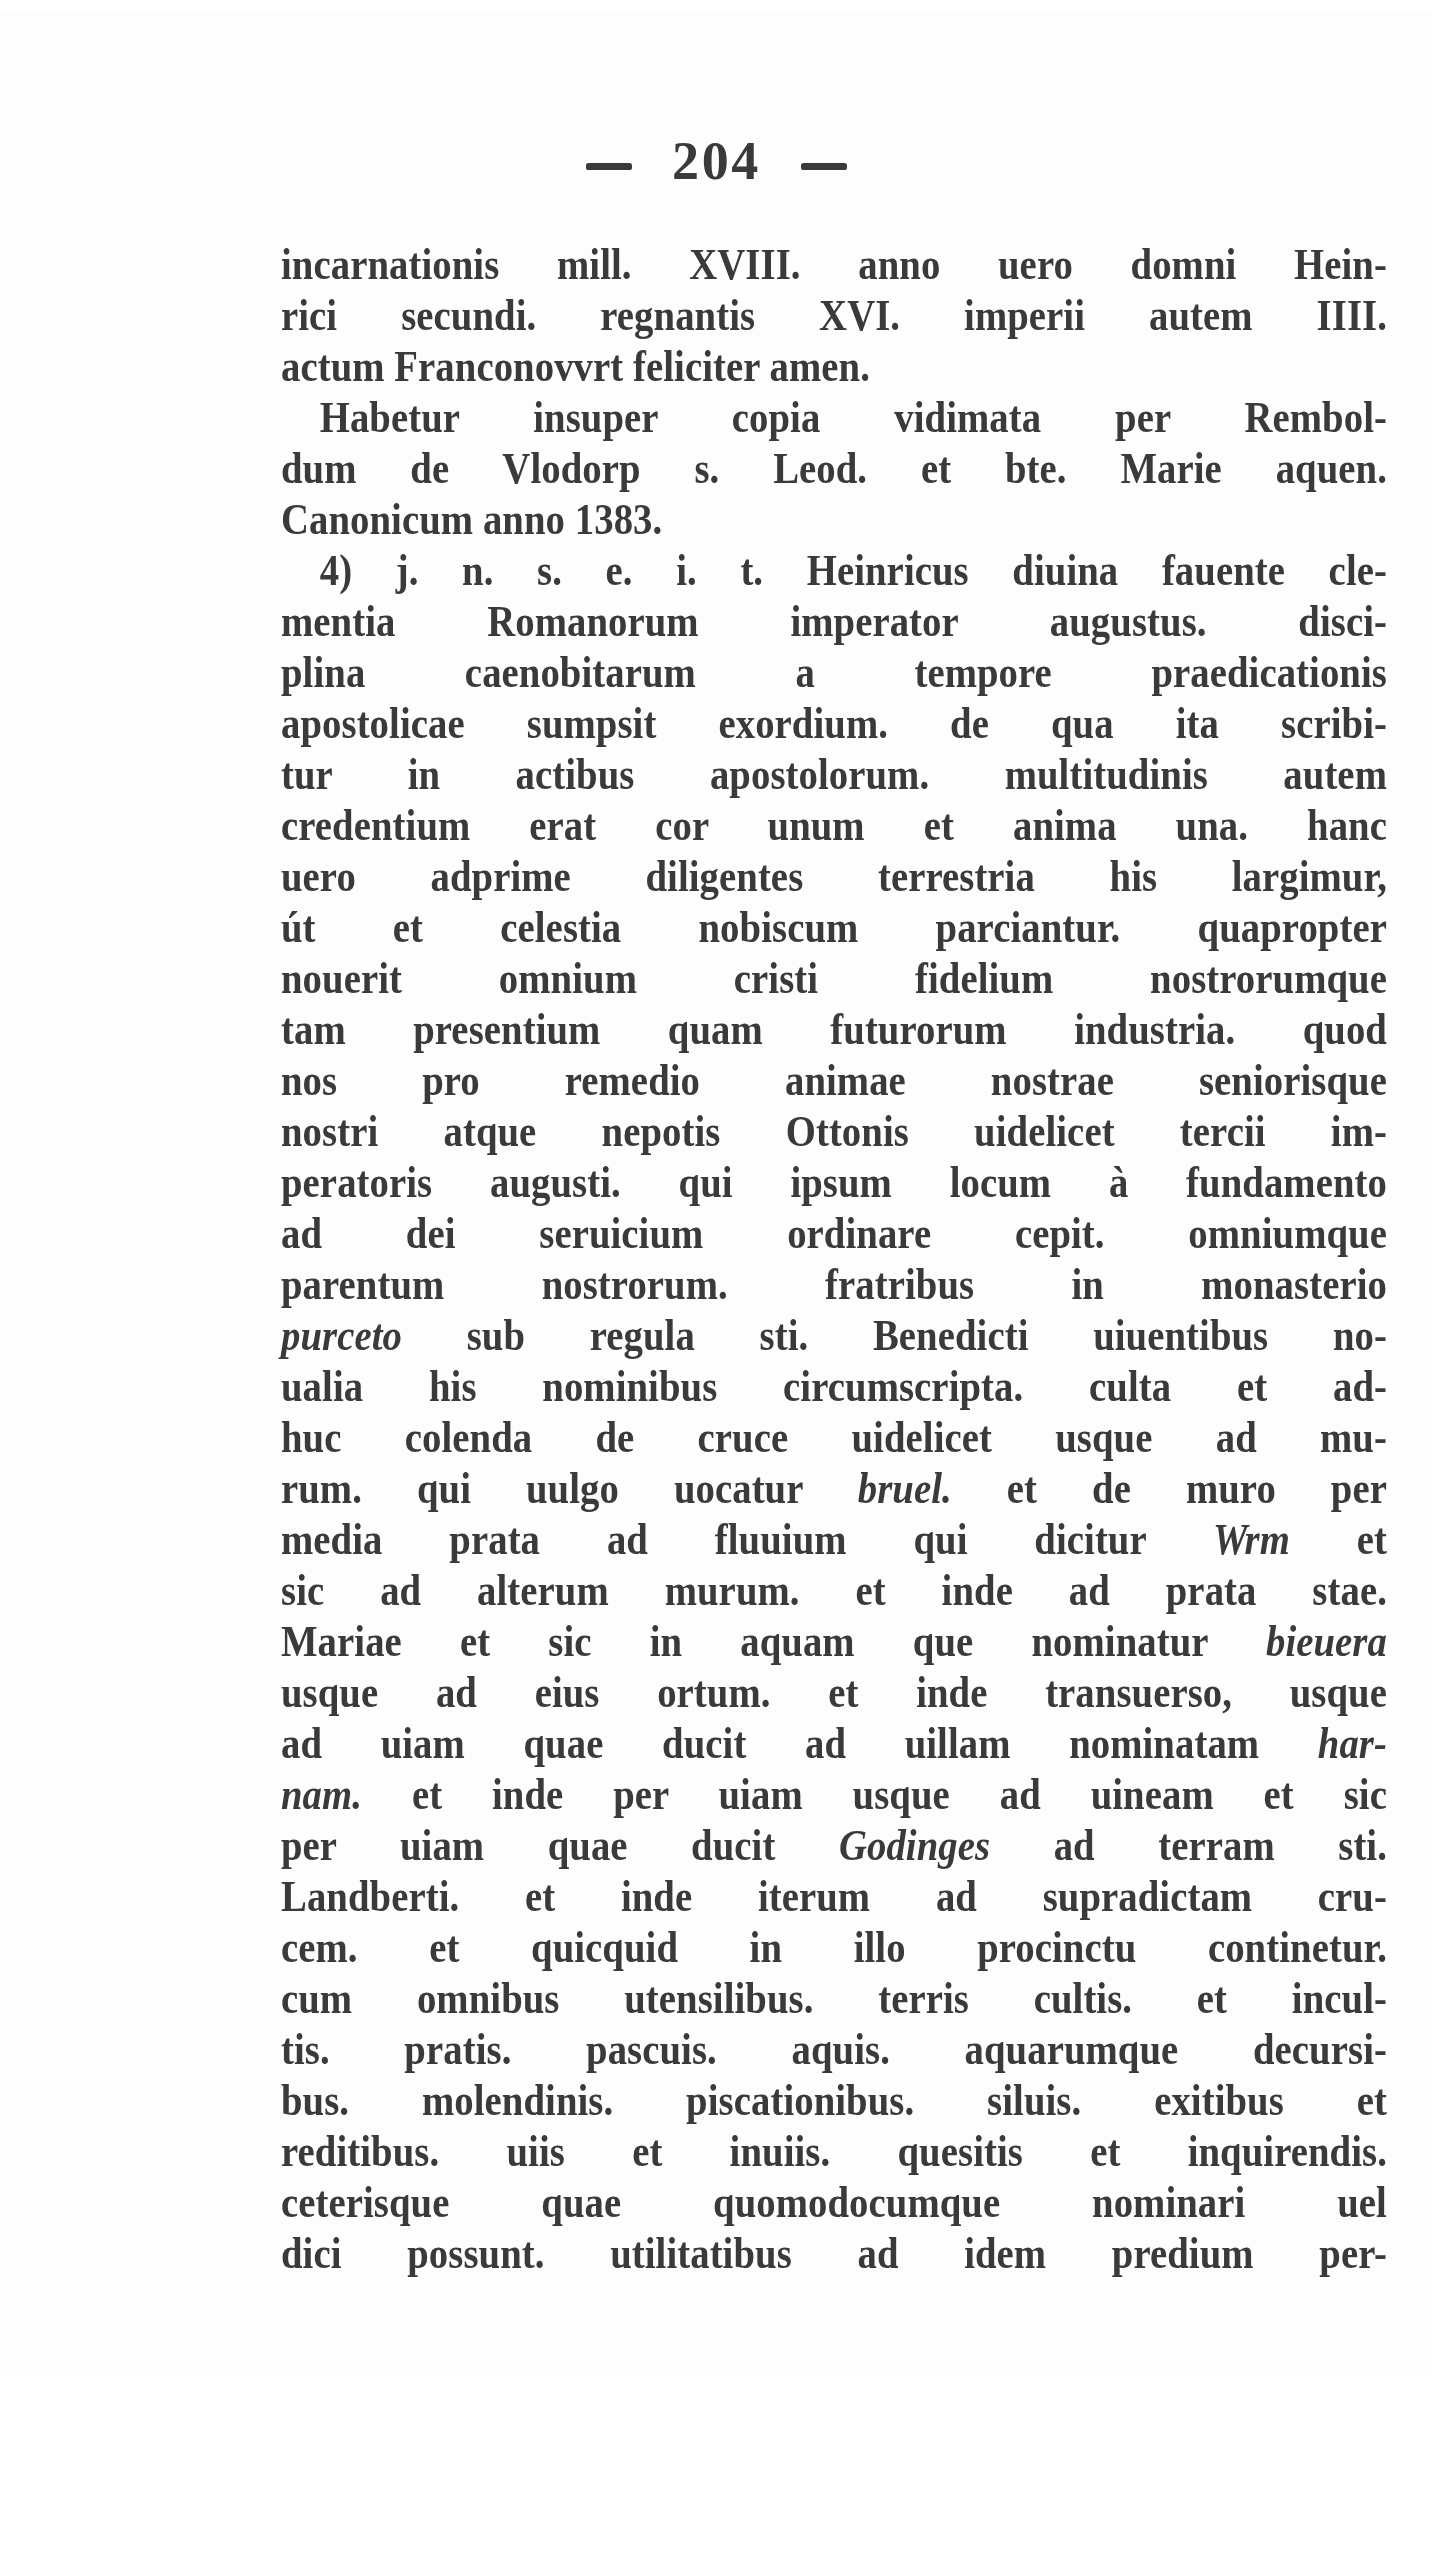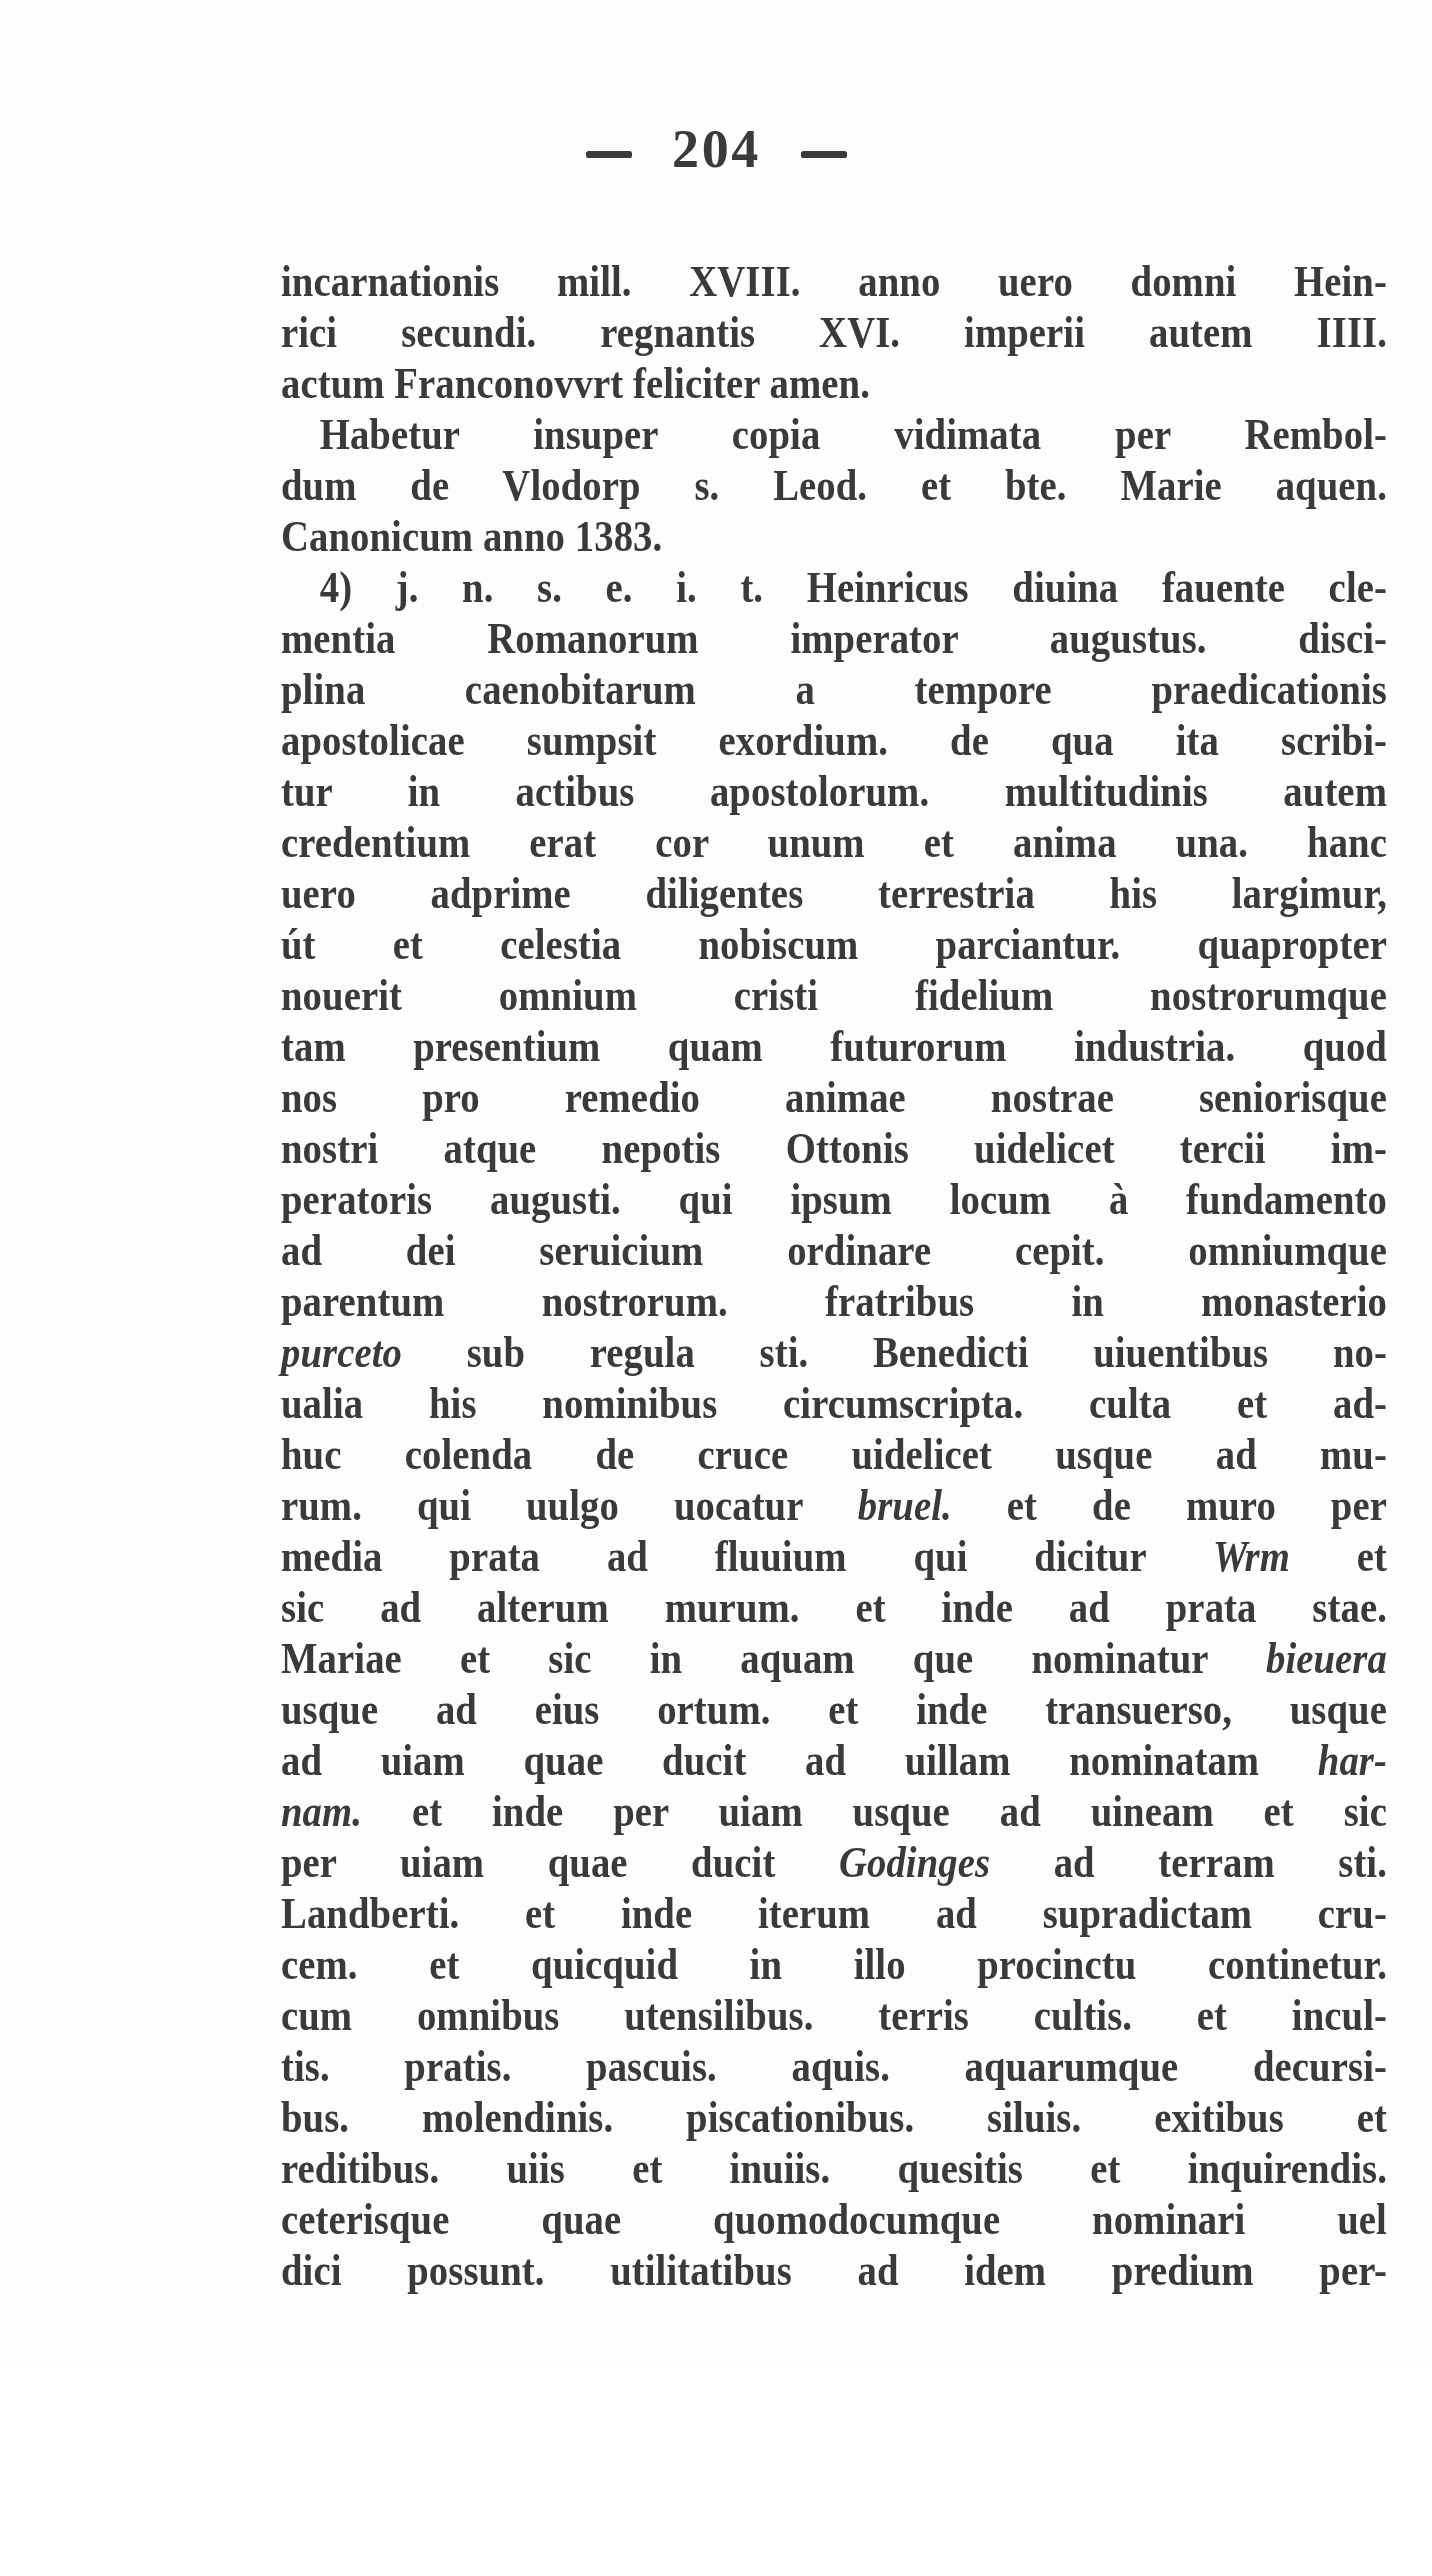--- a/index.html
+++ b/index.html
@@ -10,21 +10,21 @@
     body {
       width: 1433px;
       height: 2576px;
       position: relative;
       overflow: hidden;
       color: #3a3a3a;
       font-family: "Liberation Serif", "DejaVu Serif", serif;
     }
     .page {
       position: absolute;
-      left: 0; top: 0;
+      left: 0; top: 12px;
       width: 1433px; height: 2364px;
       background: #fdfdfd;
     }
     .page-number {
       position: absolute;
       top: 118px;
       left: 0;
       width: 1433px;
       text-align: center;
       font-size: 54px;
@@ -39,21 +39,20 @@
       background: #3a3a3a;
       vertical-align: middle;
       margin: 0 40px;
       border-radius: 2.6px;
     }
     .body-text {
       position: absolute;
       left: 281px;
       top: 227px;
       width: 1106px;
-      margin-top: 29px;
     }
     .line {
       display: block;
       height: 51px;
       line-height: 51px;
       font-size: 45px;
       font-weight: bold;
       white-space: nowrap;
       text-align: justify;
       text-align-last: justify;

